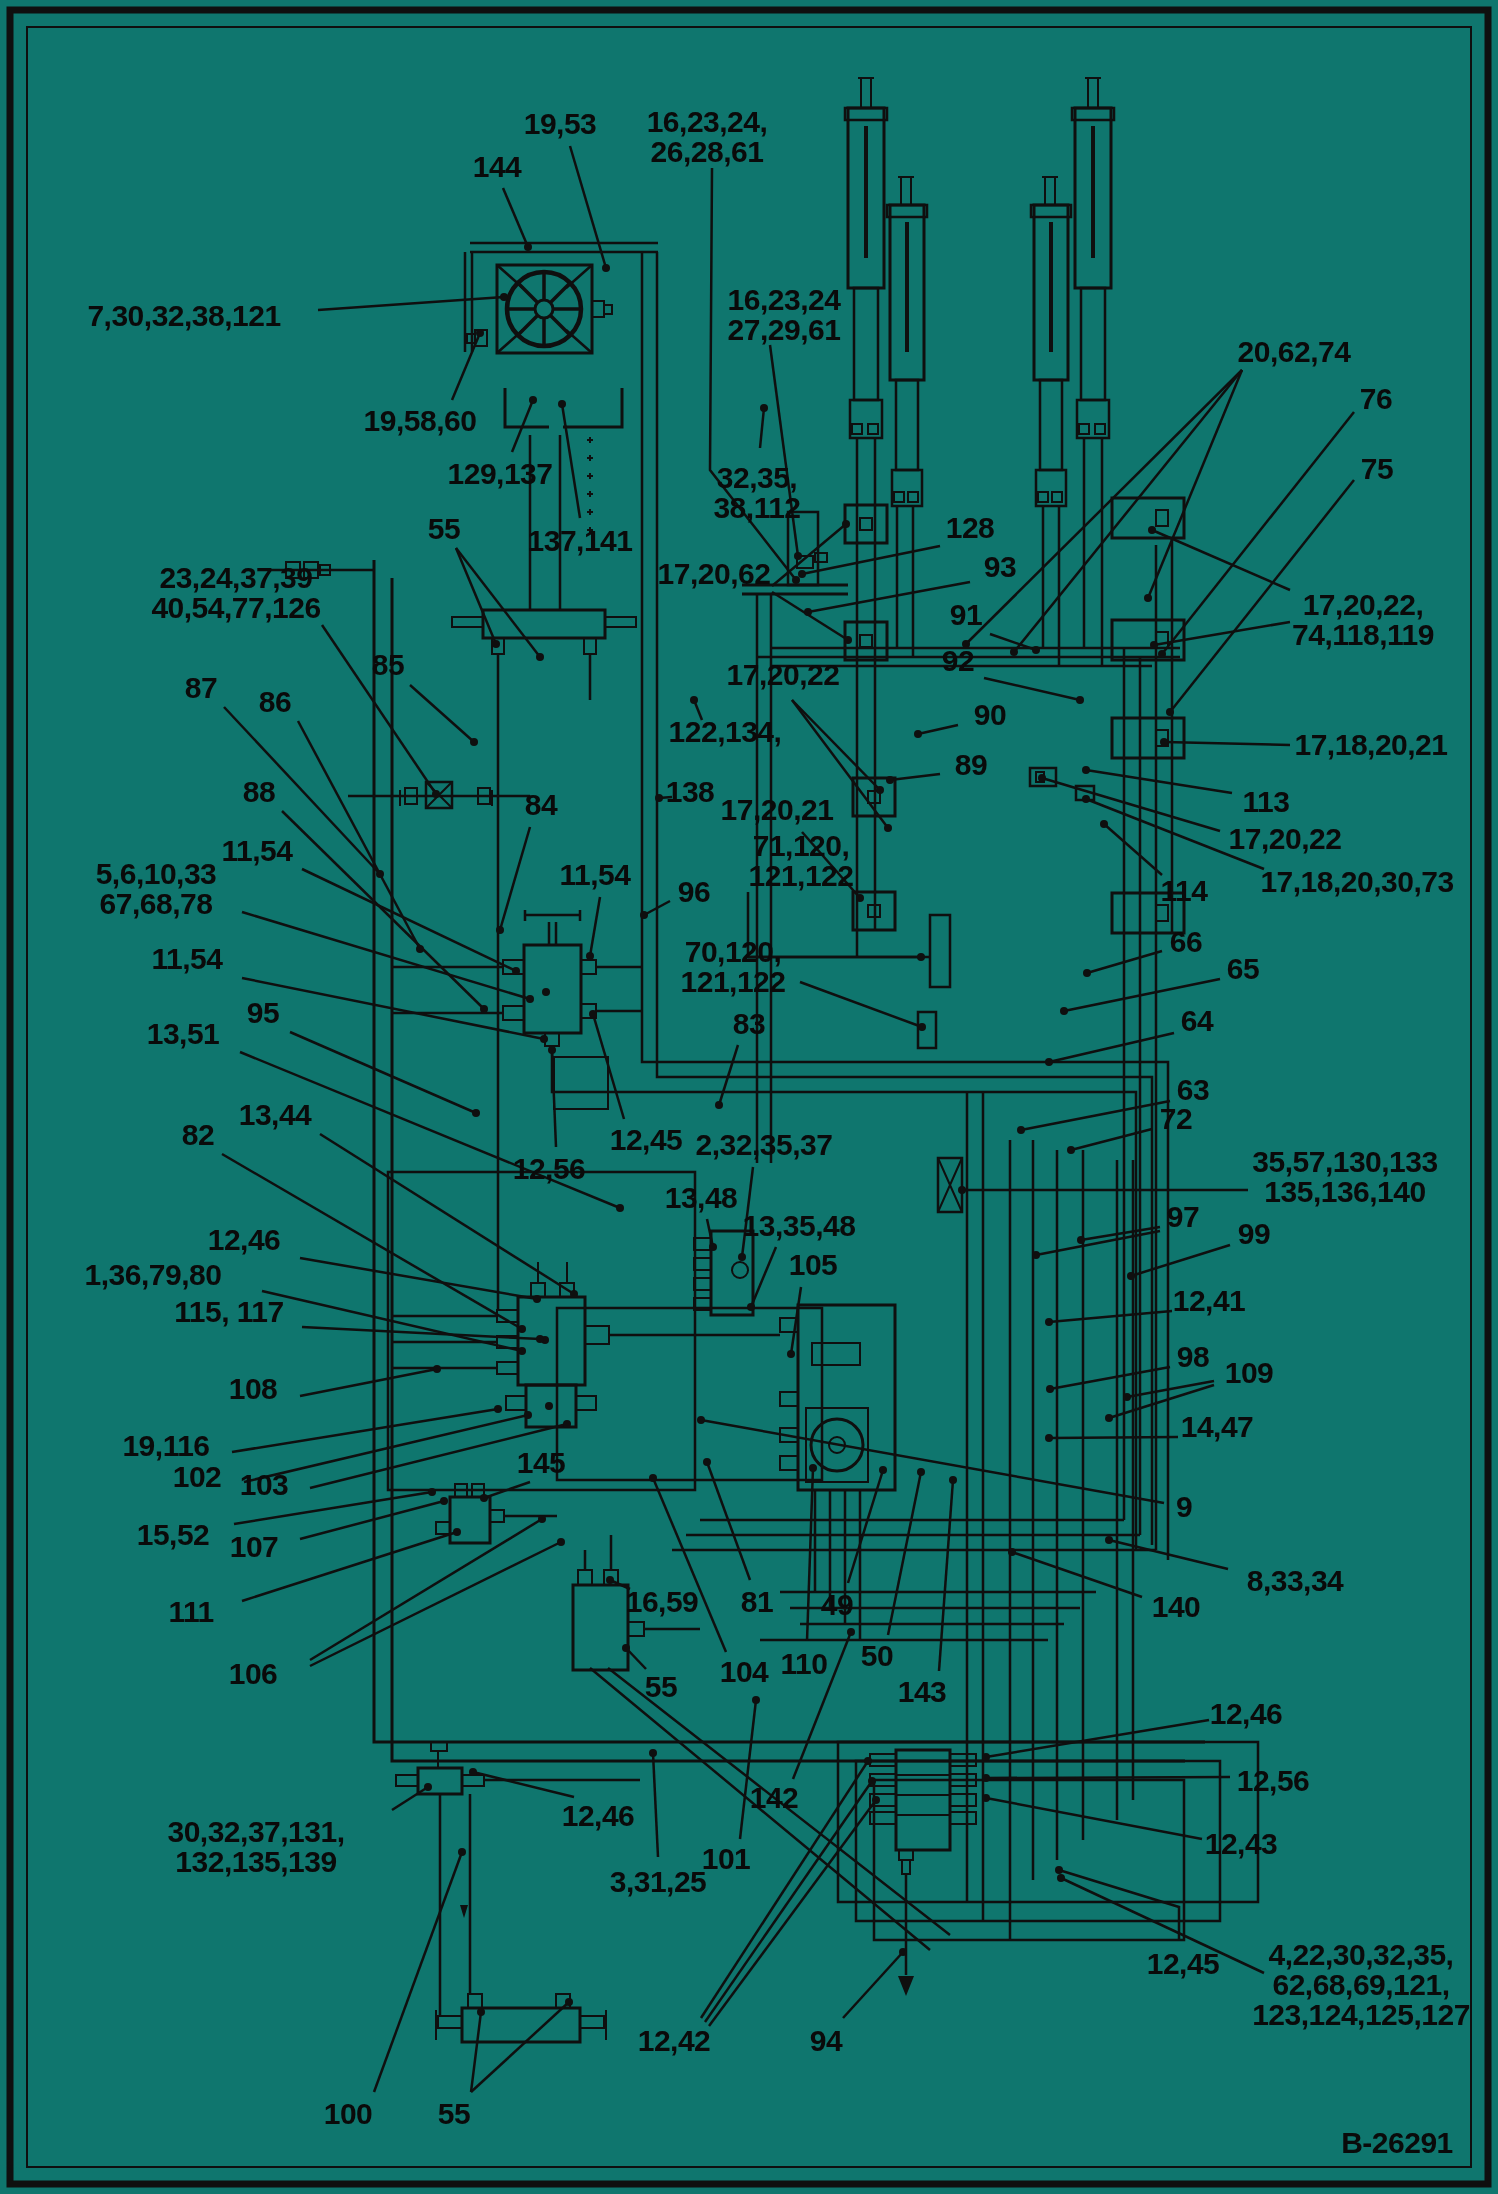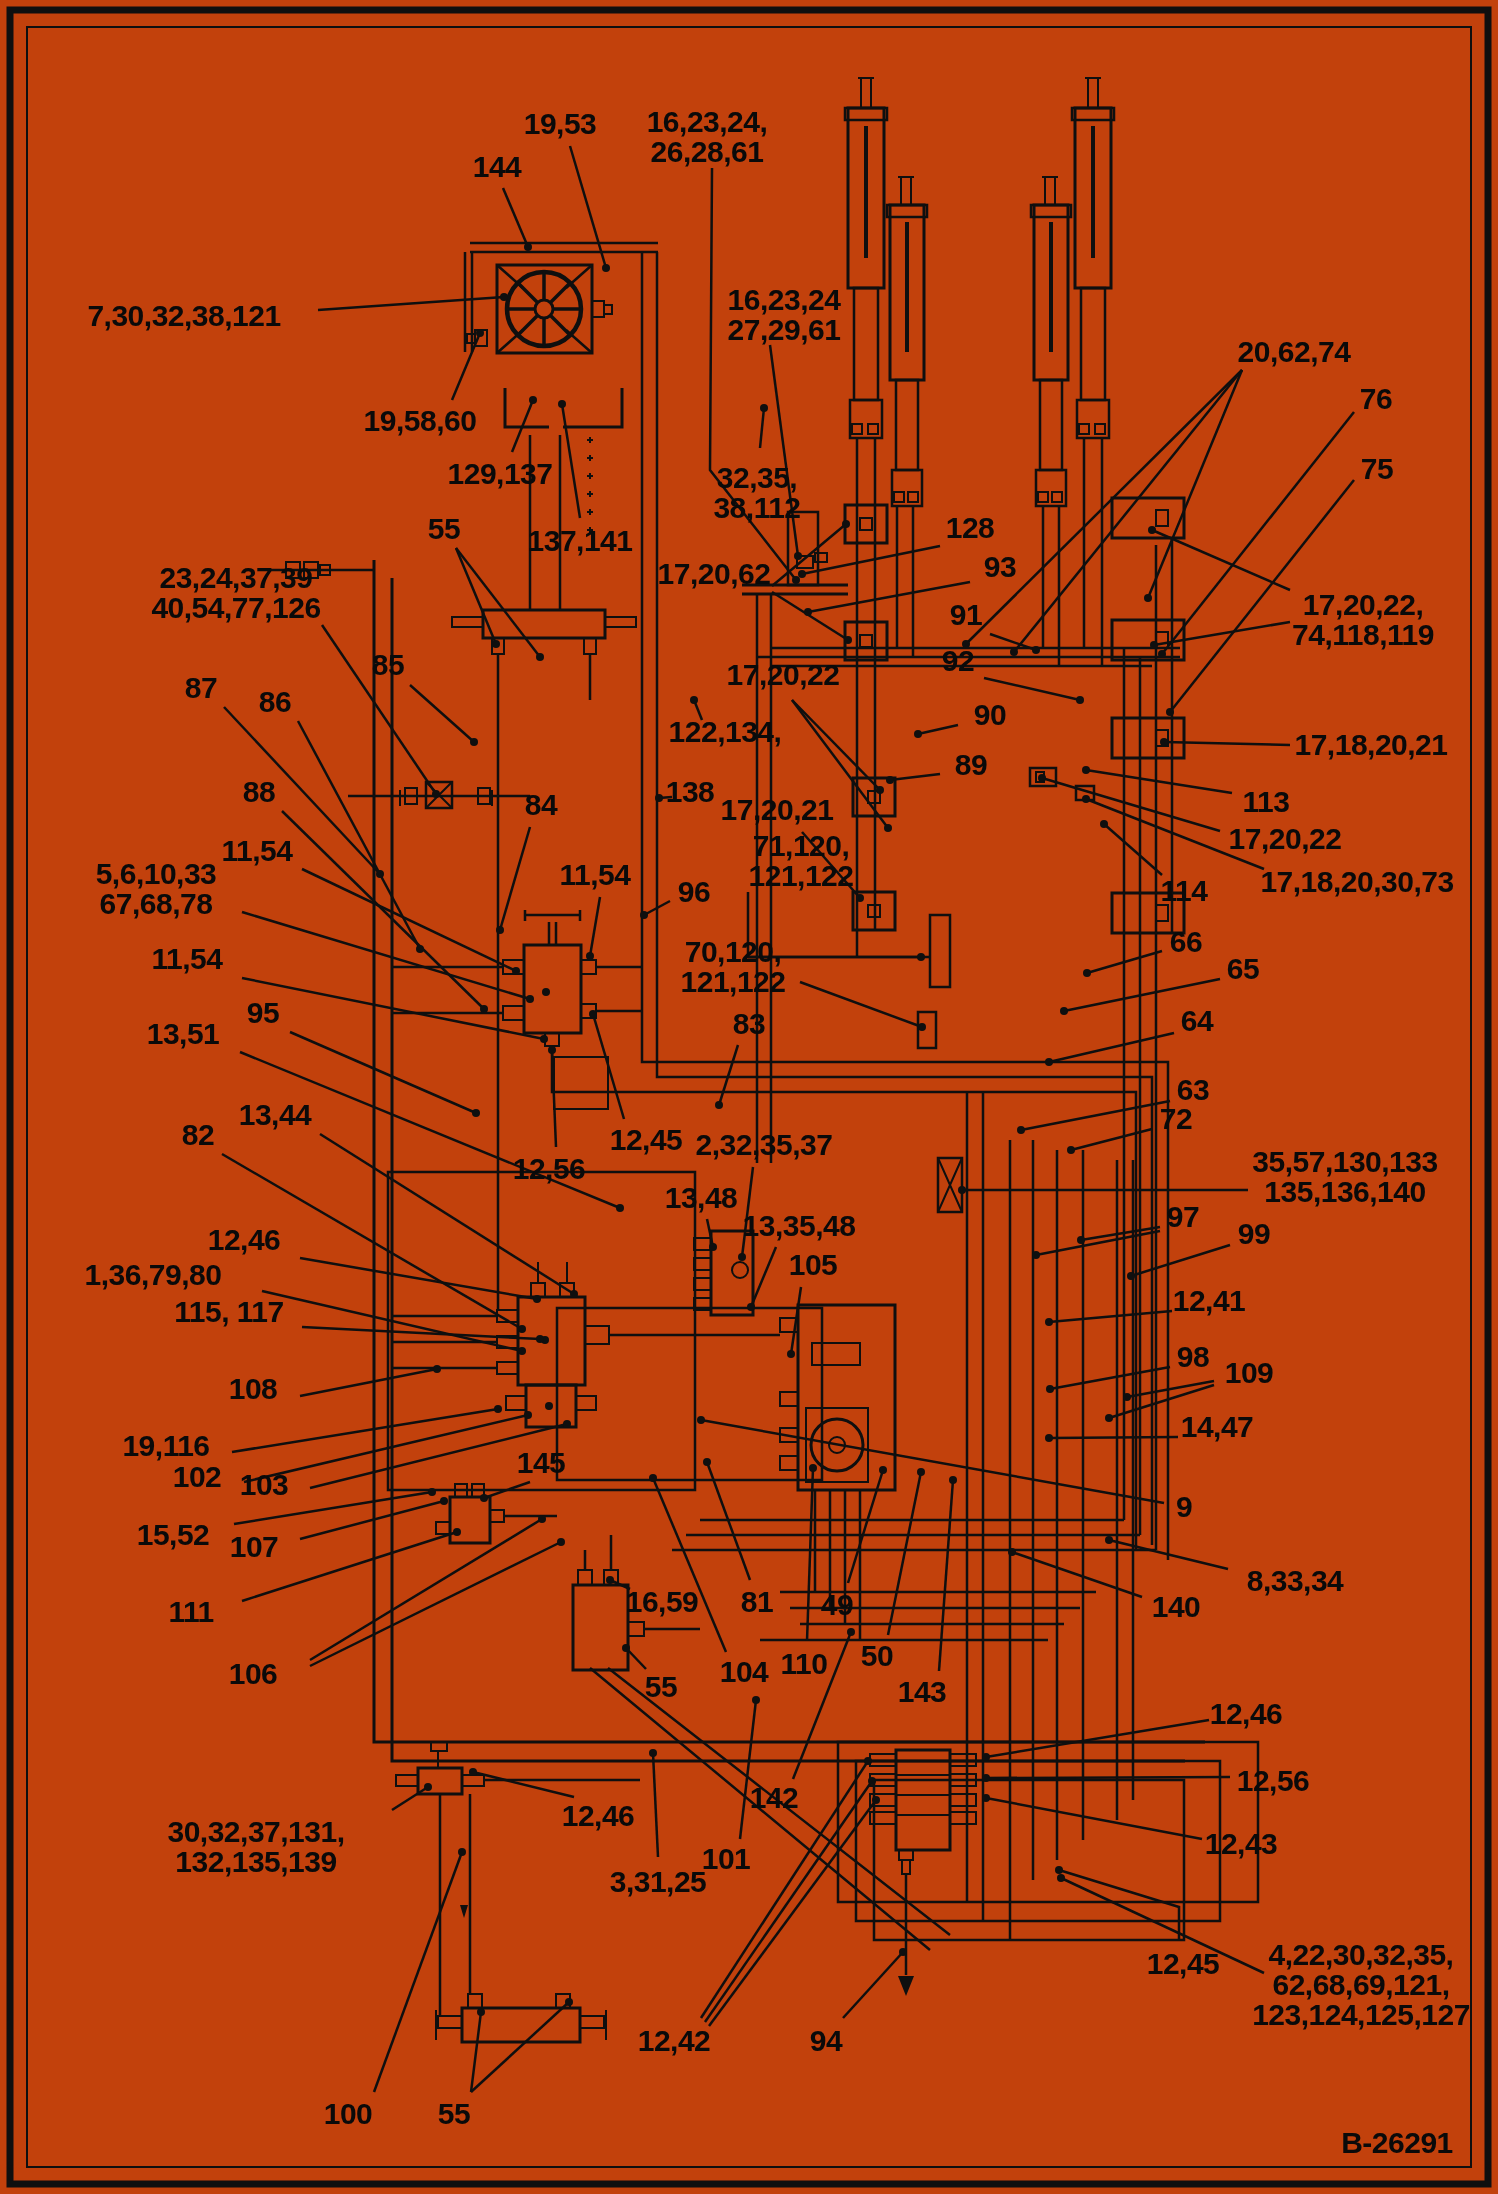--- a/index.html
+++ b/index.html
@@ -1,17 +1,17 @@
 <!DOCTYPE html>
 <html><head>
 <meta charset="utf-8">
 <title>B-26291</title>
 <style>
   html,body{margin:0;padding:0;background:#ffffff;}
-  .page{position:relative;width:1498px;height:2194px;background:#c2410c;overflow:hidden;
+  .page{position:relative;width:1498px;height:2194px;background:#0f766e;overflow:hidden;
         font-family:"Liberation Sans",sans-serif;}
   svg{position:absolute;left:0;top:0;}
   svg text{font-family:"Liberation Sans","DejaVu Sans",sans-serif;
            font-weight:bold;font-size:30px;letter-spacing:-0.5px;fill:#0a0a0a;}
   .lw{stroke:#0f0f0f;fill:none;}
 </style>
 </head>
 <body>
 
 <div class="page">

